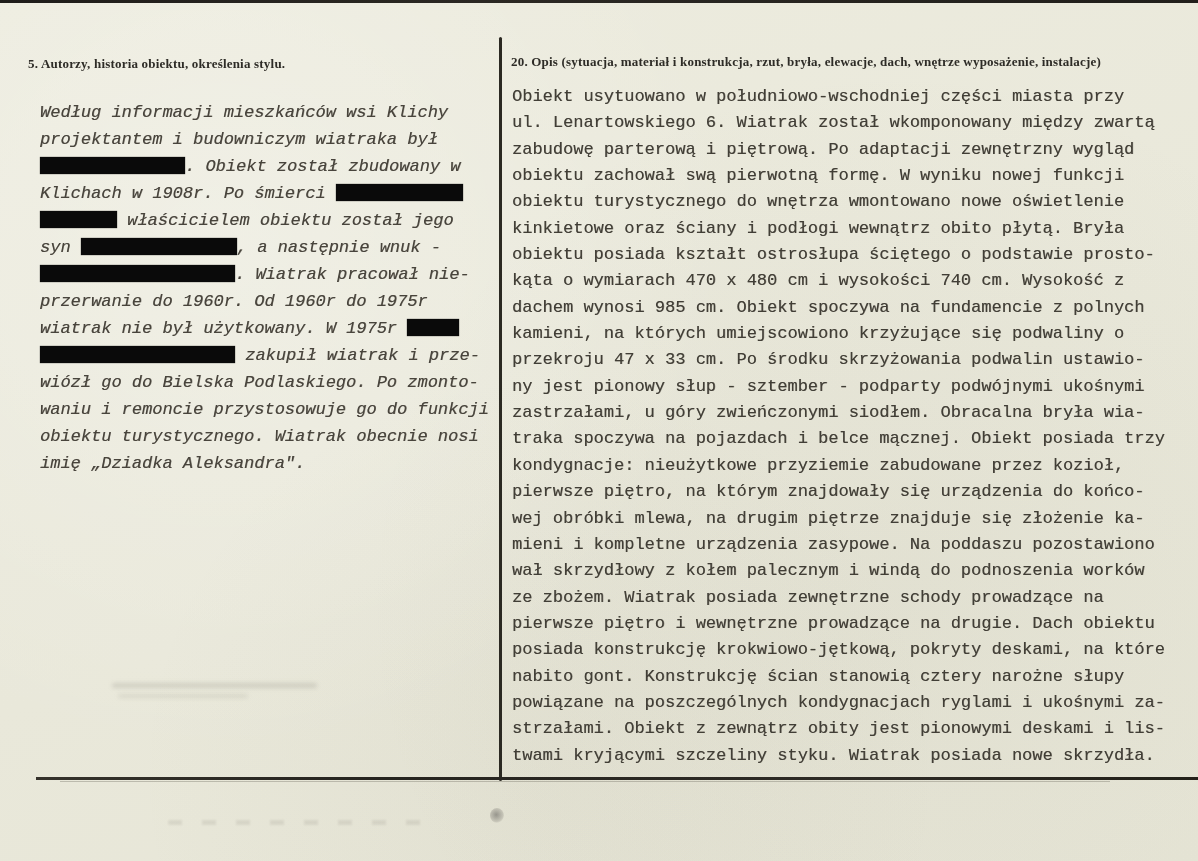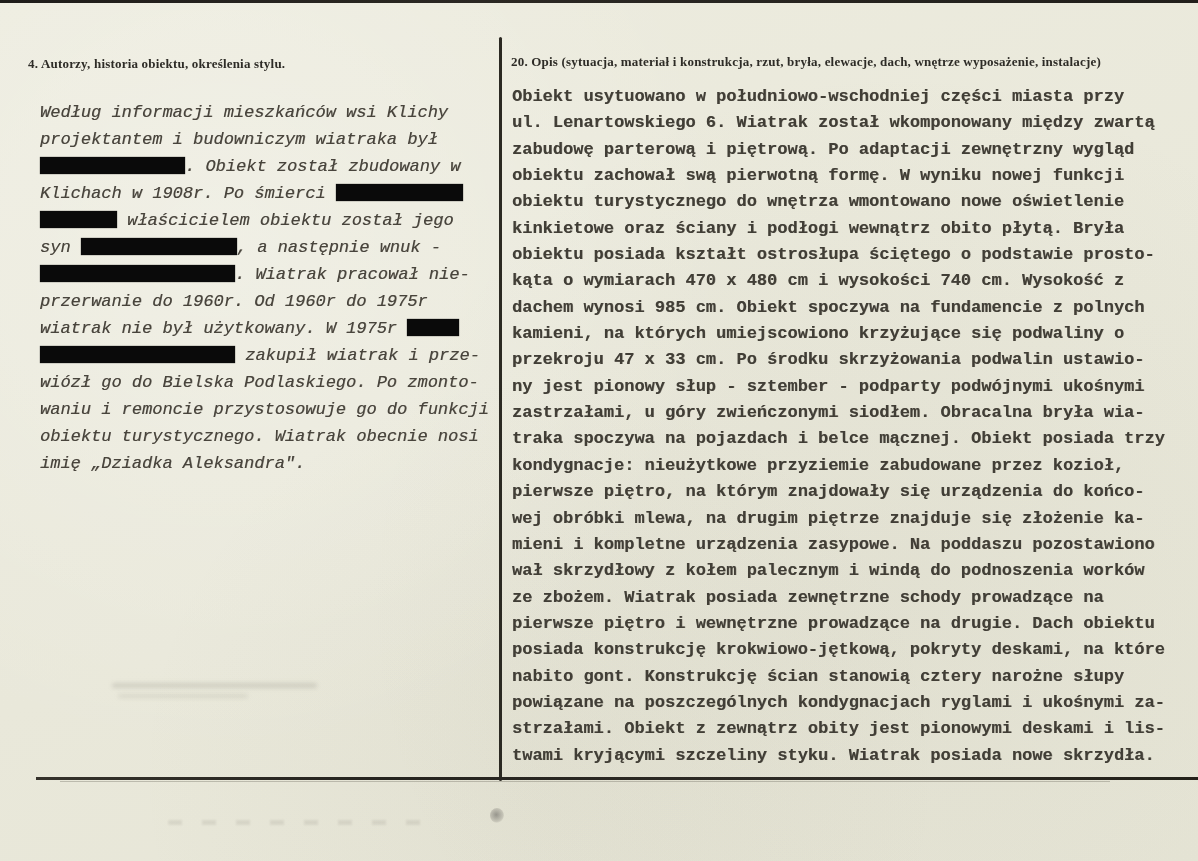--- a/index.html
+++ b/index.html
@@ -29,21 +29,21 @@
   .label-13{left:511px;top:54px;}
   .typewriter{
     position:absolute;
     font-family:"Liberation Mono","DejaVu Sans Mono",monospace;
     font-size:17px;
     color:#48443c;
     text-shadow:.4px 0 0 rgba(72,68,60,.55);
     white-space:pre;
   }
   .left-lines{left:40px;top:99px;width:452px;line-height:27px;font-style:italic;}
-  .right-lines{left:512px;top:84px;width:680px;line-height:26.35px;color:#413e36;font-weight:bold;}
+  .right-lines{left:512px;top:84px;width:680px;line-height:26.35px;color:#413e36;}
   .tw-line{height:auto;}
   .redaction{
     display:inline-block;
     height:17px;
     background:#0a0a0a;
     vertical-align:-3px;
     box-shadow:0 0 1px rgba(0,0,0,.8);
   }
   .divider-v{
     position:absolute;left:499px;top:37px;width:3px;height:744px;
@@ -76,21 +76,21 @@
     filter:blur(1px);opacity:.45;border-radius:2px;
   }
 </style>
 </head>
 <body>
 
 <div class="page">
 
   <div class="top-edge"></div>
 
-  <div class="field-label label-12">4. Autorzy, historia obiektu, określenia stylu.</div>
+  <div class="field-label label-12">5. Autorzy, historia obiektu, określenia stylu.</div>
 
   <div class="typewriter left-lines"><div class="tw-line">Według informacji mieszkańców wsi Klichy</div><div class="tw-line">projektantem i budowniczym wiatraka był</div><div class="tw-line"><span class="redaction" style="width: 145px;"></span>. Obiekt został zbudowany w</div><div class="tw-line">Klichach w 1908r. Po śmierci <span class="redaction" style="width: 127px;"></span></div><div class="tw-line"><span class="redaction" style="width: 77px;"></span> właścicielem obiektu został jego</div><div class="tw-line">syn <span class="redaction" style="width: 156px;"></span>, a następnie wnuk -</div><div class="tw-line"><span class="redaction" style="width: 195px;"></span>. Wiatrak pracował nie-</div><div class="tw-line">przerwanie do 1960r. Od 1960r do 1975r</div><div class="tw-line">wiatrak nie był użytkowany. W 1975r <span class="redaction" style="width: 52px;"></span></div><div class="tw-line"><span class="redaction" style="width: 195px;"></span> zakupił wiatrak i prze-</div><div class="tw-line">wiózł go do Bielska Podlaskiego. Po zmonto-</div><div class="tw-line">waniu i remoncie przystosowuje go do funkcji</div><div class="tw-line">obiektu turystycznego. Wiatrak obecnie nosi</div><div class="tw-line">imię „Dziadka Aleksandra".</div></div>
 
   <div class="divider-v"></div>
 
   <div class="field-label label-13">20. Opis (sytuacja, materiał i konstrukcja, rzut, bryła, elewacje, dach, wnętrze wyposażenie, instalacje)</div>
 
   <div class="typewriter right-lines"><div class="tw-line">Obiekt usytuowano w południowo-wschodniej części miasta przy</div><div class="tw-line">ul. Lenartowskiego 6. Wiatrak został wkomponowany między zwartą</div><div class="tw-line">zabudowę parterową i piętrową. Po adaptacji zewnętrzny wygląd</div><div class="tw-line">obiektu zachował swą pierwotną formę. W wyniku nowej funkcji</div><div class="tw-line">obiektu turystycznego do wnętrza wmontowano nowe oświetlenie</div><div class="tw-line">kinkietowe oraz ściany i podłogi wewnątrz obito płytą. Bryła</div><div class="tw-line">obiektu posiada kształt ostrosłupa ściętego o podstawie prosto-</div><div class="tw-line">kąta o wymiarach 470 x 480 cm i wysokości 740 cm. Wysokość z</div><div class="tw-line">dachem wynosi 985 cm. Obiekt spoczywa na fundamencie z polnych</div><div class="tw-line">kamieni, na których umiejscowiono krzyżujące się podwaliny o</div><div class="tw-line">przekroju 47 x 33 cm. Po środku skrzyżowania podwalin ustawio-</div><div class="tw-line">ny jest pionowy słup - sztember - podparty podwójnymi ukośnymi</div><div class="tw-line">zastrzałami, u góry zwieńczonymi siodłem. Obracalna bryła wia-</div><div class="tw-line">traka spoczywa na pojazdach i belce mącznej. Obiekt posiada trzy</div><div class="tw-line">kondygnacje: nieużytkowe przyziemie zabudowane przez kozioł,</div><div class="tw-line">pierwsze piętro, na którym znajdowały się urządzenia do końco-</div><div class="tw-line">wej obróbki mlewa, na drugim piętrze znajduje się złożenie ka-</div><div class="tw-line">mieni i kompletne urządzenia zasypowe. Na poddaszu pozostawiono</div><div class="tw-line">wał skrzydłowy z kołem palecznym i windą do podnoszenia worków</div><div class="tw-line">ze zbożem. Wiatrak posiada zewnętrzne schody prowadzące na</div><div class="tw-line">pierwsze piętro i wewnętrzne prowadzące na drugie. Dach obiektu</div><div class="tw-line">posiada konstrukcję krokwiowo-jętkową, pokryty deskami, na które</div><div class="tw-line">nabito gont. Konstrukcję ścian stanowią cztery narożne słupy</div><div class="tw-line">powiązane na poszczególnych kondygnacjach ryglami i ukośnymi za-</div><div class="tw-line">strzałami. Obiekt z zewnątrz obity jest pionowymi deskami i lis-</div><div class="tw-line">twami kryjącymi szczeliny styku. Wiatrak posiada nowe skrzydła.</div></div>
 
   <div class="rule-h"></div>

